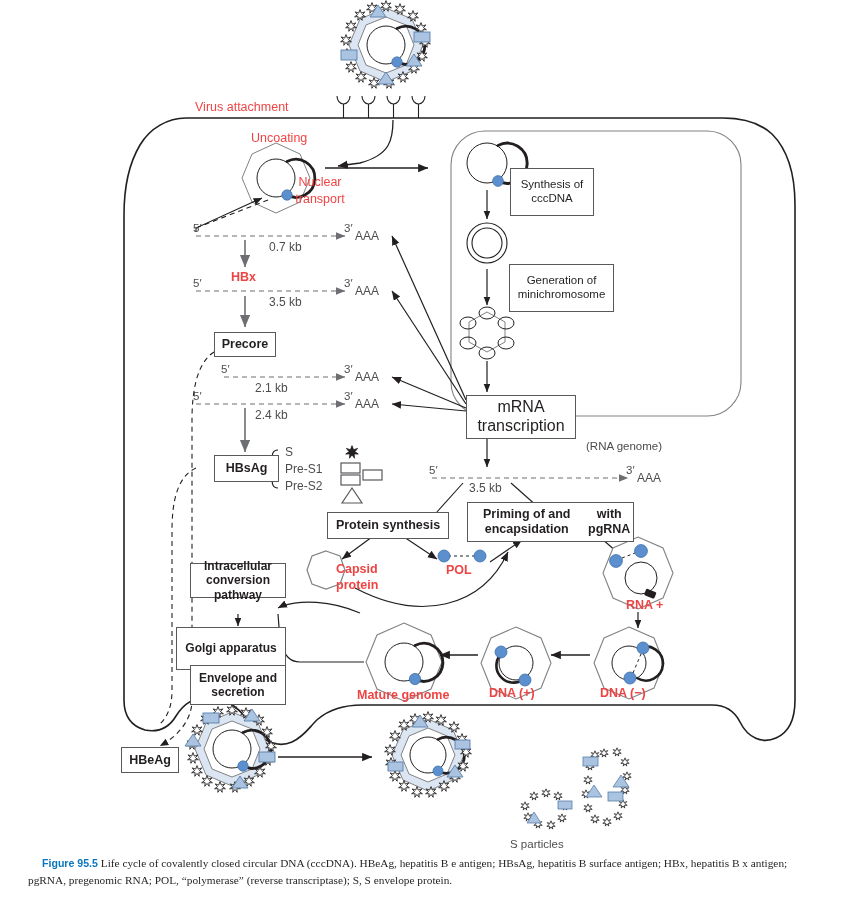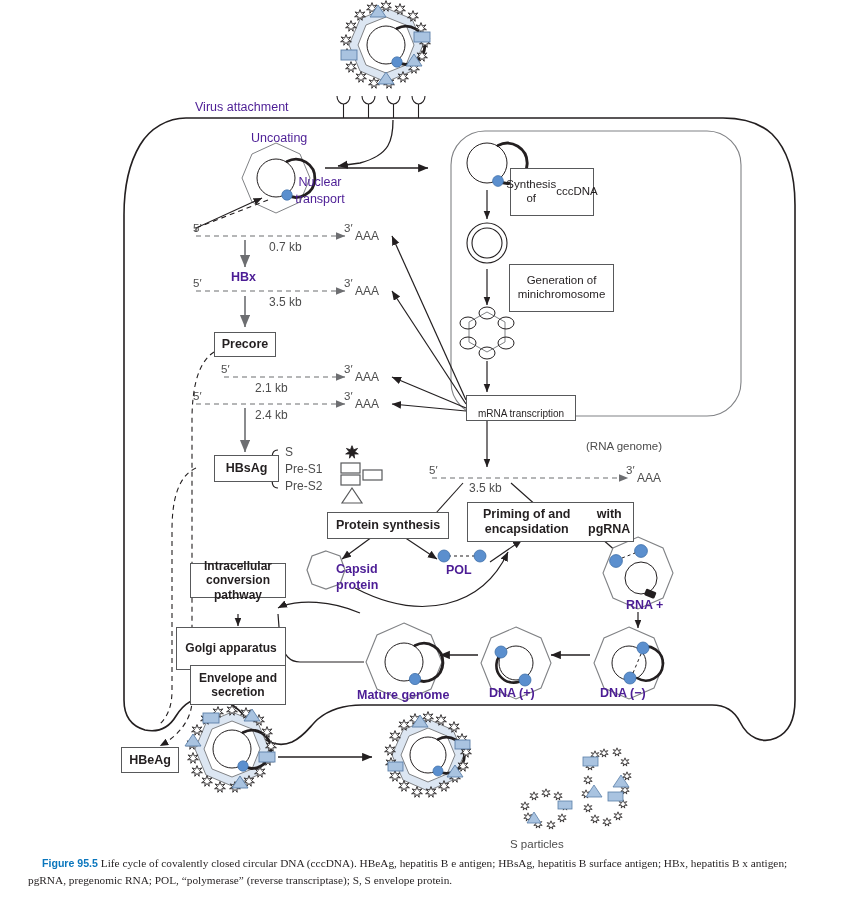--- a/index.html
+++ b/index.html
@@ -1,20 +1,20 @@
 <!DOCTYPE html>
 <html><head>
 <meta charset="utf-8">
 <style>
   html,body{margin:0;padding:0;background:#ffffff;}
   body{width:845px;height:903px;font-family:"Liberation Sans",sans-serif;color:#231f20;}
   #stage{position:relative;width:845px;height:903px;overflow:hidden;}
   svg#fig{position:absolute;left:0;top:0;width:845px;height:903px;}
 
-  .lbl{position:absolute;font-family:"Liberation Sans",sans-serif;color:#4c1d95;white-space:nowrap;}
+  .lbl{position:absolute;font-family:"Liberation Sans",sans-serif;color:#ef4444;white-space:nowrap;}
   .lbl.gray{color:#4d4d4d;}
   .lbl.bold{font-weight:bold;}
   .lbl.ctr{text-align:center;}
 
   .boxlbl{position:absolute;box-sizing:border-box;border:1px solid #58595b;background:#ffffff;
           display:flex;align-items:center;justify-content:center;text-align:center;
           font-family:"Liberation Sans",sans-serif;line-height:1.18;}
   .boxlbl.bold{font-weight:bold;color:#231f20;}
   .boxlbl.plain{color:#231f20;}
 
@@ -361,31 +361,31 @@
 
   </svg>
 
   <div class="lbl" style="left:195px;top:100px;font-size:12.5px;">Virus attachment</div>
 
   <div class="lbl" style="left:251px;top:131px;font-size:12.5px;">Uncoating</div>
 
   <div class="lbl ctr" style="left:285px;top:175px;font-size:12.5px;width:70px;">Nuclear</div>
   <div class="lbl ctr" style="left:285px;top:192px;font-size:12.5px;width:70px;">transport</div>
 
-  <div class="boxlbl plain" style="left:510px;top:168px;width:84px;height:48px;font-size:11.5px;flex-direction:row;">
+  <div class="boxlbl plain" style="left:510px;top:168px;width:84px;height:48px;font-size:11.5px;flex-direction:column;">
     <span>Synthesis of</span>
     <span>cccDNA</span>
   </div>
 
   <div class="boxlbl plain" style="left:509px;top:264px;width:105px;height:48px;font-size:11.5px;flex-direction:column;">
     <span>Generation of</span>
     <span>minichromosome</span>
   </div>
 
-  <div class="boxlbl plain" style="left:466px;top:395px;width:110px;height:26px;font-size:10px;align-items:flex-end;">
+  <div class="boxlbl plain" style="left:466px;top:395px;width:110px;height:44px;font-size:16px;">
     <span>mRNA transcription</span>
   </div>
 
   <div class="lbl gray" style="left:193px;top:222px;font-size:11.5px;">5′</div>
   <div class="lbl gray" style="left:344px;top:222px;font-size:11.5px;">3′</div>
   <div class="lbl gray" style="left:355px;top:229px;font-size:12px;">AAA</div>
   <div class="lbl gray" style="left:269px;top:240px;font-size:12px;">0.7 kb</div>
   <div class="lbl bold" style="left:231px;top:270px;font-size:12.5px;">HBx</div>
 
   <div class="lbl gray" style="left:193px;top:277px;font-size:11.5px;">5′</div>

